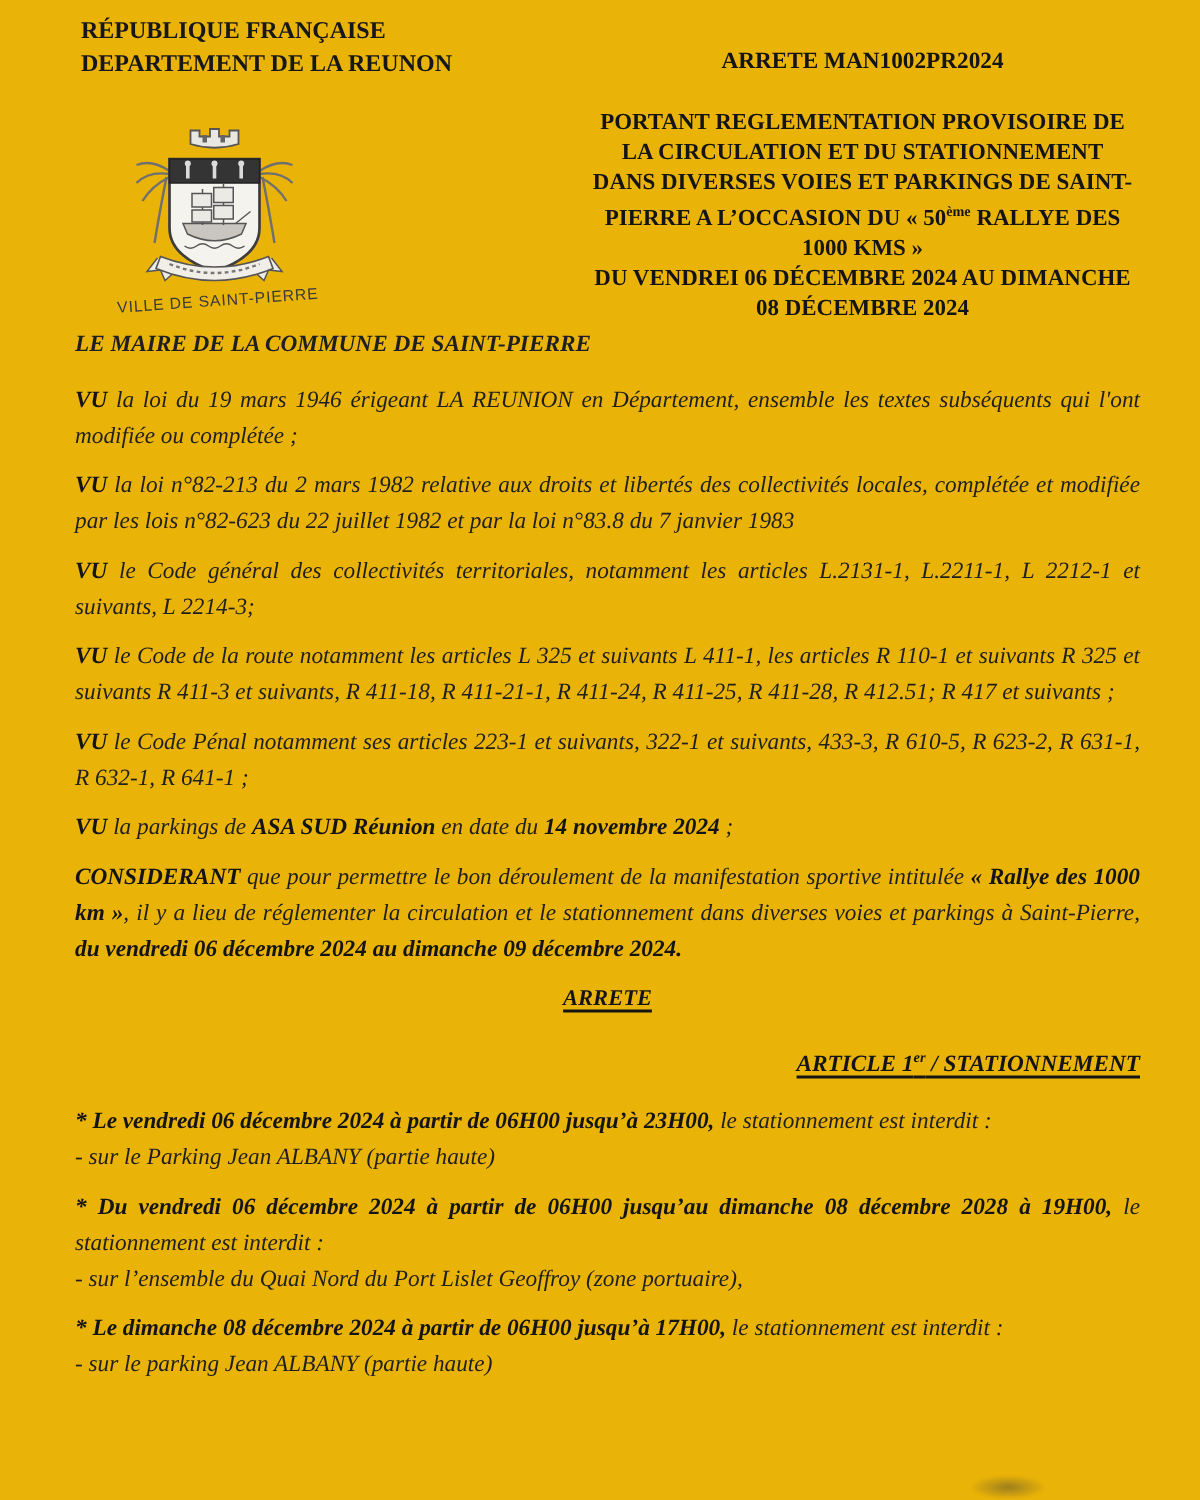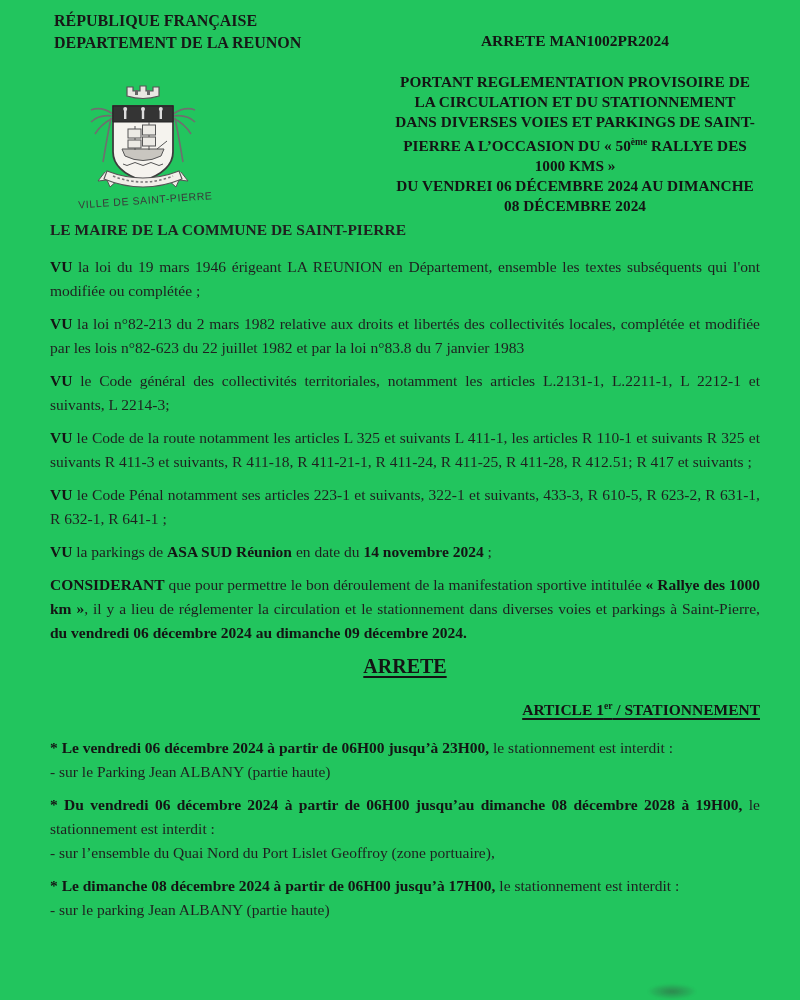--- a/index.html
+++ b/index.html
@@ -1,19 +1,19 @@
 <!DOCTYPE html>
 <html><head>
 <meta charset="utf-8">
 <style>
   html,body{margin:0;padding:0;background:#ffffff;}
   .page{
     position:relative;
     width:800px;height:1000px;
-    background:#22c55e;
+    background:#eab308;
     overflow:hidden;
     font-family:"Liberation Serif", serif;
     color:#1f1f1f;
     box-sizing:border-box;
     padding:10px 40px 0 50px;
   }
   .b{font-weight:bold;color:#141414;}
   .u{text-decoration:underline;text-underline-offset:3px;text-decoration-thickness:1.5px;}
   sup{font-size:0.62em;font-weight:bold;}
 
@@ -24,25 +24,25 @@
   .seal-caption{
     font-family:"Liberation Sans", sans-serif;
     font-size:10.5px;letter-spacing:0.6px;color:#3a3a3a;
     transform:rotate(-4deg);margin-top:-2px;white-space:nowrap;
   }
   .hdr-right{position:absolute;left:290px;top:22px;width:470px;text-align:center;}
   .ref{font-weight:bold;font-size:15.5px;color:#141414;margin-bottom:22px;}
   .doc-title{font-weight:bold;font-size:15.3px;line-height:20px;color:#141414;}
 
   
-  .bodytext{font-size:15.5px;line-height:24px;text-align:justify;}
+  .bodytext{font-size:15.5px;line-height:24px;text-align:justify;font-style:italic;}
   .para{margin:0 0 9px 0;}
   .maire{font-weight:bold;margin-bottom:13px;}
   .center{text-align:center;}
-  .heading-arrete{margin:6px 0 16px 0;font-size:20px;}
+  .heading-arrete{margin:6px 0 16px 0;font-size:15px;}
   .heading-article{margin:0 0 14px 0;font-size:15.5px;text-align:right;}
   .smudge{
     position:absolute;left:648px;top:984px;width:48px;height:15px;
     background:radial-gradient(ellipse at center, rgba(60,60,60,0.45), rgba(60,60,60,0.12) 55%, transparent 75%);
     filter:blur(1px);border-radius:50%;
   }
 </style>
 </head>
 <body>
 

